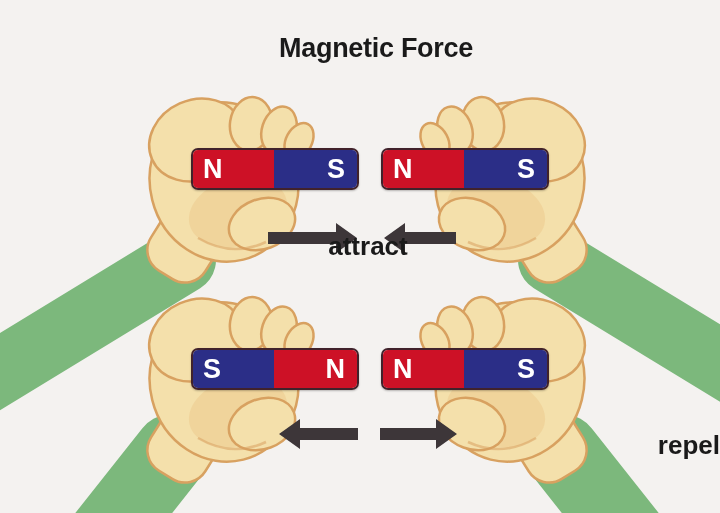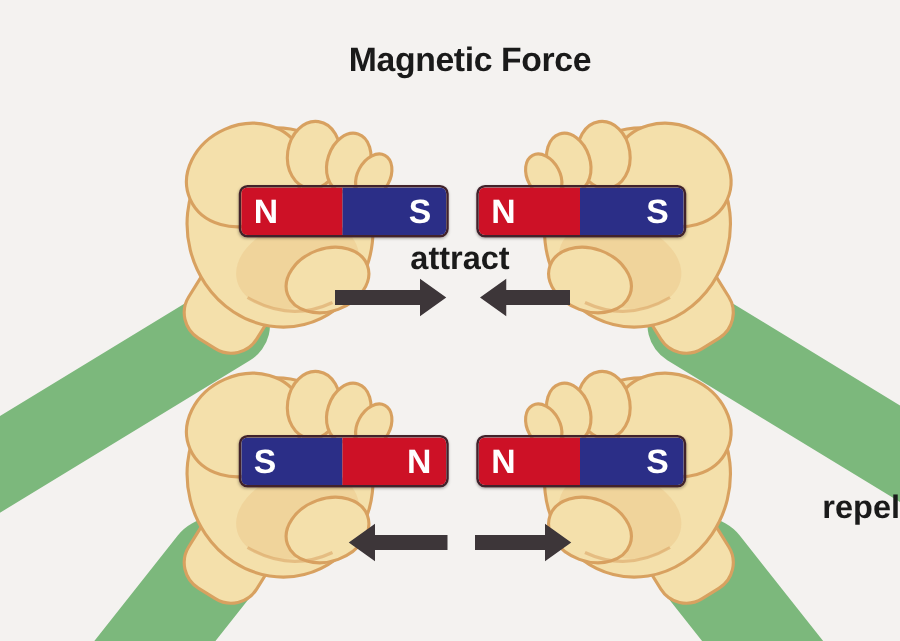--- a/index.html
+++ b/index.html
@@ -10,21 +10,21 @@
   }
   .stage{position:absolute;inset:0;width:720px;height:513px;}
   svg.art{position:absolute;left:0;top:0;z-index:1;}
   .title{
     position:absolute;top:33px;left:32px;right:0;z-index:3;
     text-align:center;font-size:27px;font-weight:bold;
     color:var(--text,#1a1a1a);letter-spacing:-0.3px;
   }
   .force-label{
     position:absolute;left:16px;right:0;z-index:3;text-align:center;
-    font-size:26px;font-weight:bold;color:var(--text,#161616);
+    font-size:26px;font-weight:bold;color:var(--text,#161616);margin-top:40px;
   }
   #attract-label{top:191px;}
   #repel-label{top:390px;text-align:right;}
   .magnet{
     position:absolute;width:164px;height:38px;z-index:2;
     border:2px solid var(--magnet-border,#41222b);border-radius:7px;
     display:flex;overflow:hidden;
     box-shadow:inset 0 -6px 0 rgba(0,0,0,0.20),
                inset 0 2px 0 rgba(255,255,255,0.18),
                0 1px 2px rgba(0,0,0,0.25);

